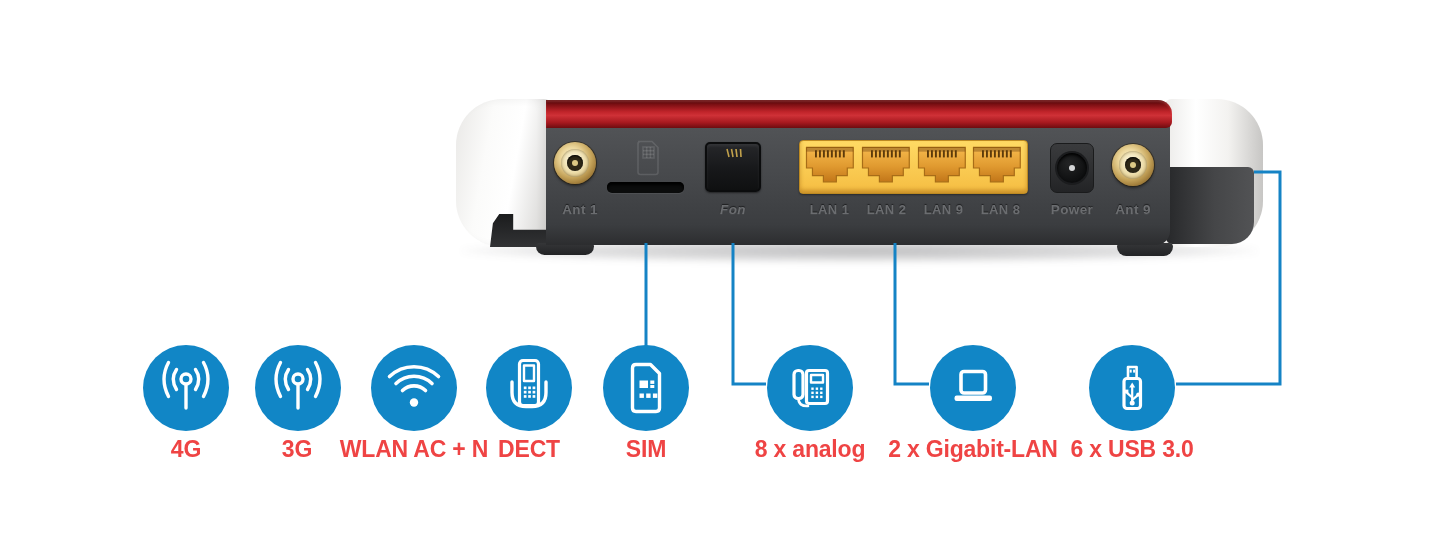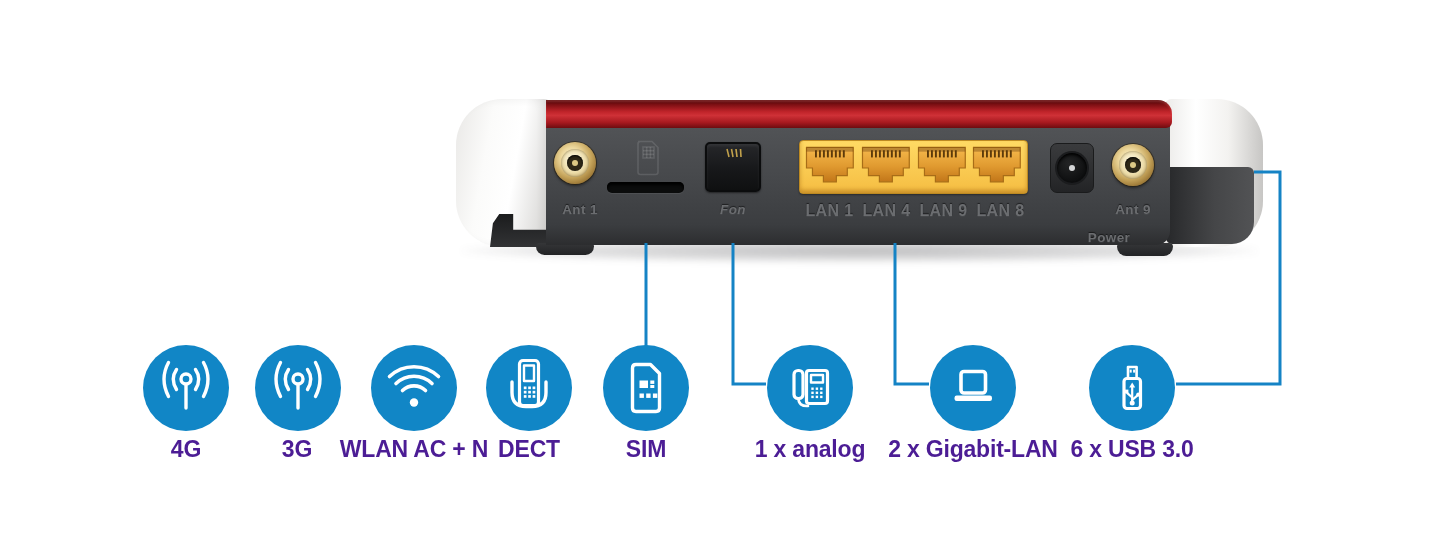--- a/index.html
+++ b/index.html
@@ -56,40 +56,40 @@
     background:linear-gradient(180deg,#26272a 0%,#17181a 55%,#0f1011 100%);
     border:2px solid #0b0c0d;border-radius:5px;box-sizing:border-box;
     box-shadow:inset 0 2px 3px rgba(255,255,255,.07), 0 1px 2px rgba(0,0,0,.5);}
   .lan-block{position:absolute;left:799px;top:140px;width:229px;height:54px;z-index:6;
     background:linear-gradient(180deg,#ffda64,var(--lan-yellow,#f5bd42));
     border:1px solid #bd8a22;border-radius:4px;box-sizing:border-box;
     display:flex;gap:2px;padding:3px;
     box-shadow:inset 0 -3px 4px rgba(150,90,10,.45), 0 1px 2px rgba(0,0,0,.4);}
   .lan-block .sock{flex:1 1 0;height:100%;}
   .lan-labels{position:absolute;left:801px;top:202px;width:228px;z-index:6;display:flex;}
-  .lan-labels span{flex:1;text-align:center;font-size:16px;font-weight:600;letter-spacing:.4px;color:#6b6d70;
+  .lan-labels span{flex:1;text-align:center;font-size:13px;font-weight:600;letter-spacing:.4px;color:#6b6d70;
     text-shadow:0 -1px 1px rgba(0,0,0,.55), 0 1px 1px rgba(255,255,255,.05);}
   .power{position:absolute;left:1050px;top:143px;width:44px;height:50px;z-index:6;
     background:linear-gradient(180deg,#3a3b3d,#232426);border:1px solid #1a1b1c;border-radius:7px;box-sizing:border-box;}
   .power .hole{width:30px;height:30px;border-radius:50%;margin:9px auto 0;position:relative;
     background:radial-gradient(circle at 40% 35%, #232425 0%, #0d0e0f 72%);
     box-shadow:inset 0 2px 3px #000, 0 0 0 2px #1b1c1e;}
   .power .ppin{position:absolute;left:12px;top:12px;width:6px;height:6px;border-radius:50%;background:#d5d6d7;}
 
   
   .lines{position:absolute;inset:0;z-index:7;pointer-events:none;}
 
   
   .feature{position:absolute;z-index:8;}
   .bubble{position:absolute;top:345px;width:86px;height:86px;border-radius:50%;
     background:var(--accent-blue,#1186c6);}
   .bubble svg{position:absolute;inset:0;stroke:#fff;fill:none;stroke-linecap:round;stroke-linejoin:round;}
   .bubble svg .f{fill:#fff;stroke:none;}
   .feat-label{position:absolute;top:436px;width:190px;text-align:center;
-    font-size:23px;font-weight:700;color:#4c1d95;letter-spacing:-0.2px;white-space:nowrap;}
+    font-size:23px;font-weight:700;color:#ef4444;letter-spacing:-0.2px;white-space:nowrap;}
 </style>
 </head>
 <body>
 
 <div class="canvas">
 
   <svg width="0" height="0" style="position:absolute" aria-hidden="true">
     <defs>
       <linearGradient id="lanGrad" x1="0" y1="0" x2="0" y2="1">
         <stop offset="0" stop-color="#f6b94c"></stop>
@@ -194,31 +194,31 @@
             <line x1="25" y1="6.5" x2="25" y2="14"></line>
           <line x1="29" y1="6.5" x2="29" y2="14"></line>
             <line x1="33" y1="6.5" x2="33" y2="14"></line>
             <line x1="37" y1="6.5" x2="37" y2="14"></line>
             <line x1="41" y1="6.5" x2="41" y2="14"></line>
         </g>
       </svg>
     </div>
     <div class="lan-labels">
       <span>LAN 1</span>
-      <span>LAN 4</span>
+      <span>LAN 2</span>
       <span>LAN 9</span>
       <span>LAN 8</span>
     </div>
 
     <div class="power">
       <div class="hole">
           <div class="ppin"></div>
         </div>
     </div>
-    <div class="port-label" style="left:1074px;width:70px;margin-top:28px;">Power</div>
+    <div class="port-label" style="left:1037px;width:70px;">Power</div>
 
     <div class="sma" style="left:1112px;top:144px;">
       <i class="mid"></i>
         <i class="hole"></i>
         <i class="pin"></i>
     </div>
     <div class="port-label" style="left:1098px;width:70px;">Ant 9</div>
   </div>
 
   <svg class="lines" width="1445" height="535" viewBox="0 0 1445 535">
@@ -322,21 +322,21 @@
             <rect x="53.1" y="42.5" width="2.4" height="2.4"></rect>
           <rect x="44.3" y="46.6" width="2.4" height="2.4"></rect>
             <rect x="48.7" y="46.6" width="2.4" height="2.4"></rect>
             <rect x="53.1" y="46.6" width="2.4" height="2.4"></rect>
           <rect x="44.3" y="50.7" width="2.4" height="2.4"></rect>
             <rect x="48.7" y="50.7" width="2.4" height="2.4"></rect>
             <rect x="53.1" y="50.7" width="2.4" height="2.4"></rect>
         </g>
       </svg>
     </div>
-    <div class="feat-label" style="left:715px;">1 x analog</div>
+    <div class="feat-label" style="left:715px;">8 x analog</div>
   </div>
 
   <div class="feature">
     <div class="bubble" style="left:930px;">
       <svg viewBox="0 0 86 86" stroke-width="3.6">
         <rect x="31" y="26.5" width="24.5" height="21.5" rx="3"></rect>
         <rect class="f" x="24.5" y="50.5" width="37.5" height="5.5" rx="2.2"></rect>
       </svg>
     </div>
     <div class="feat-label" style="left:878px;">2 x Gigabit-LAN</div>

